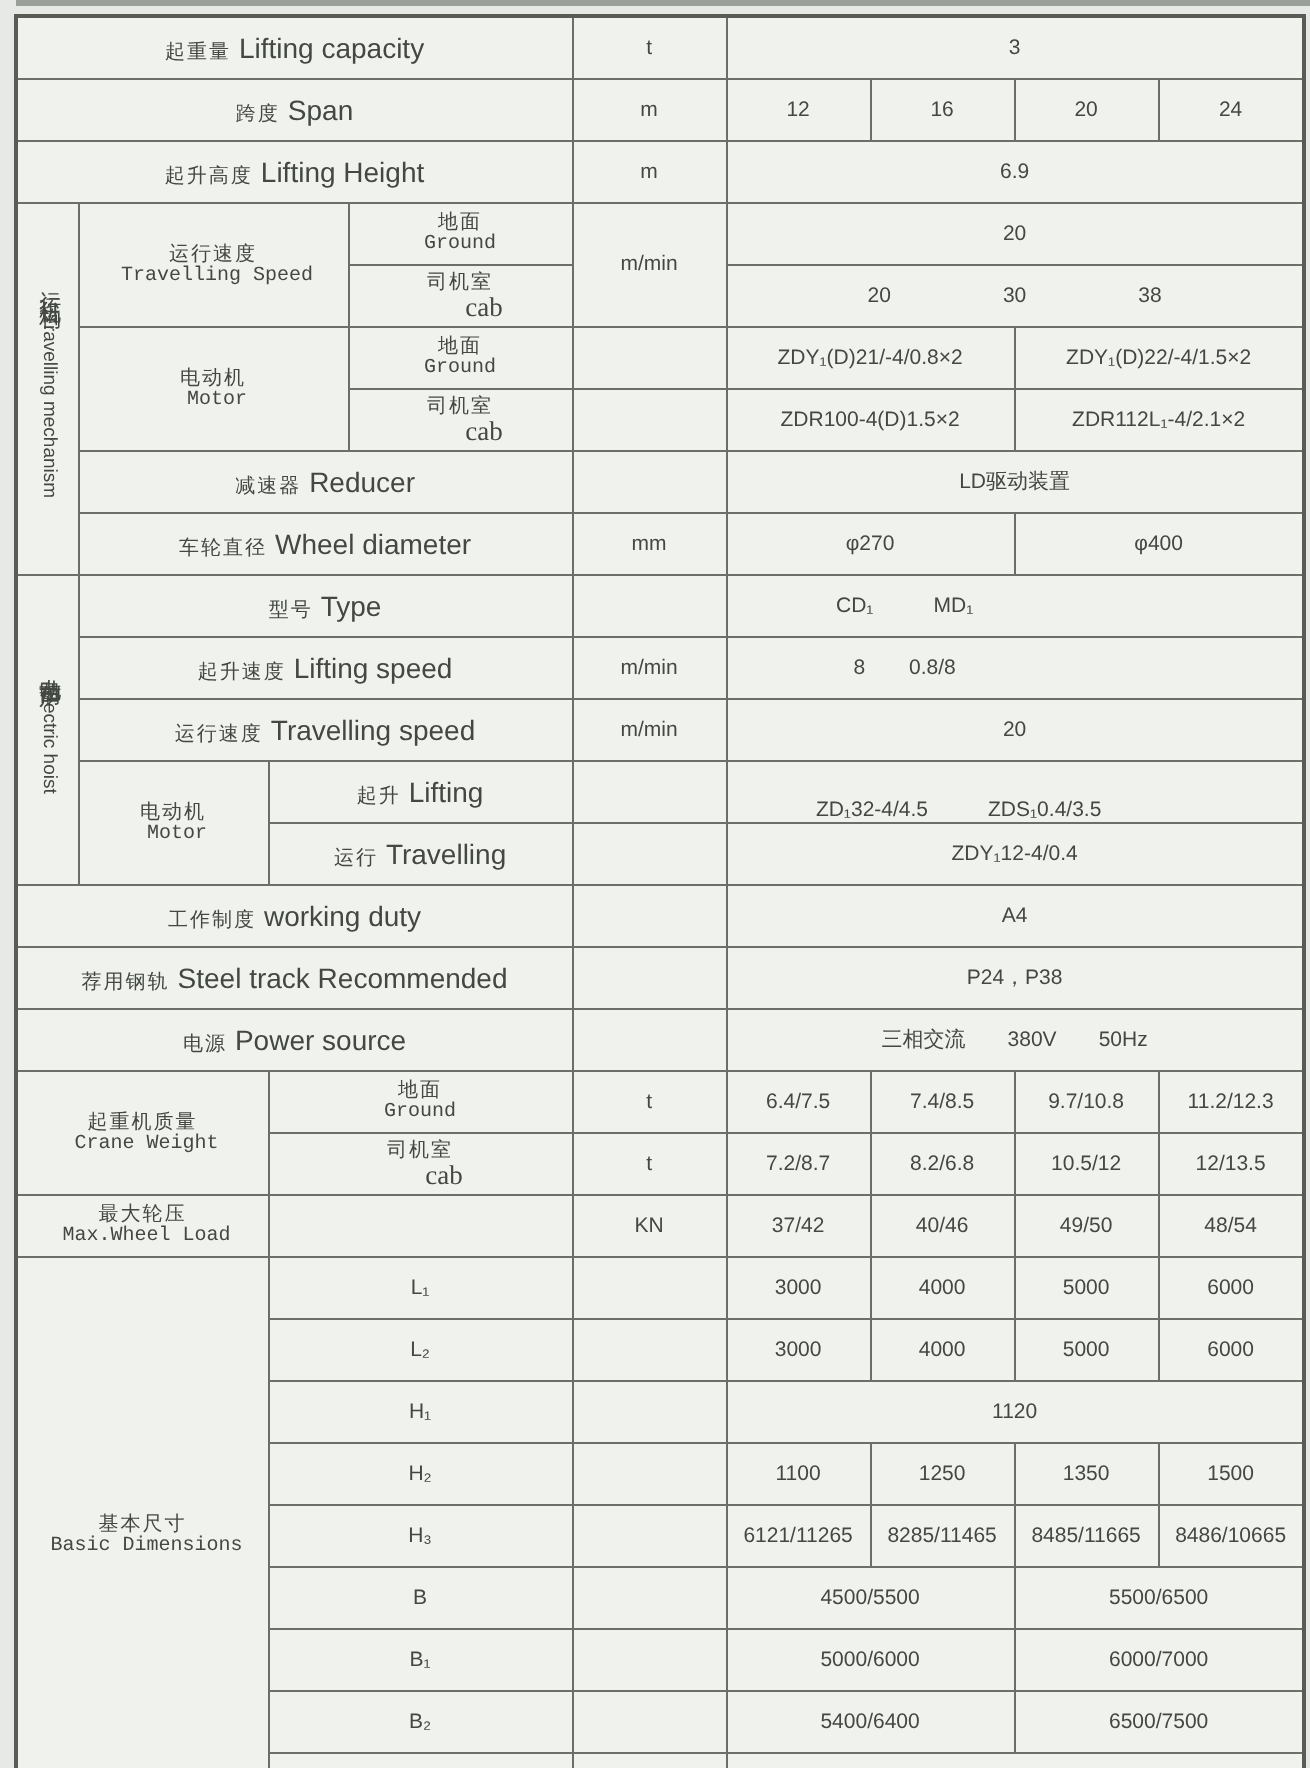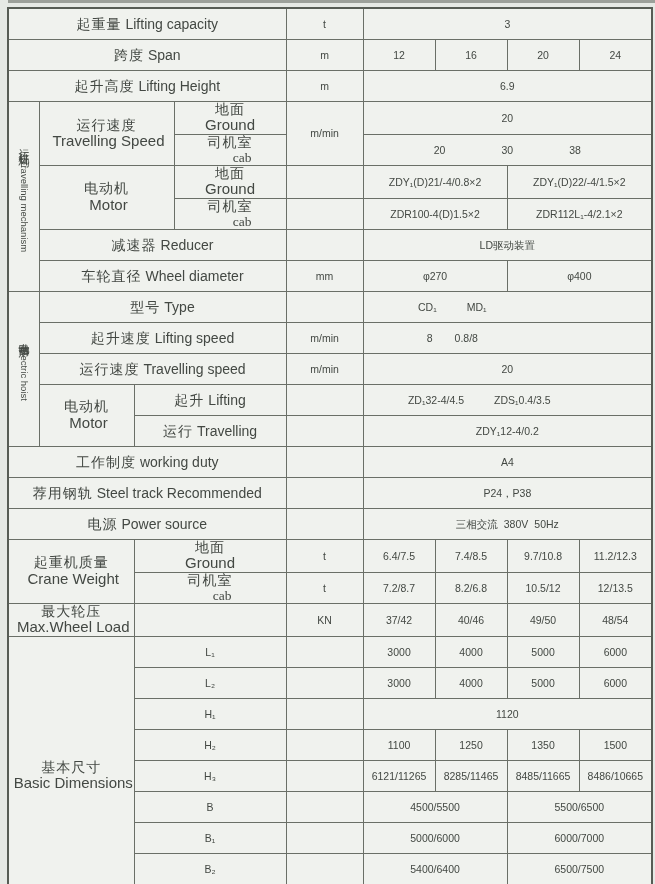--- a/index.html
+++ b/index.html
@@ -19,41 +19,41 @@
     background:#f0f2ee;
     border:2px solid #575c55;
   }
   td{
     border:1px solid #6a6f67;
     padding:0;height:30px;
     text-align:center;vertical-align:middle;
     font-size:11px;line-height:1.15;
     overflow:hidden;
   }
-  .lbl .zh{font-size:14px;letter-spacing:1px;}
+  .lbl .zh{font-size:10px;letter-spacing:1px;}
   .lbl .en{font-size:14px;margin-left:4px;}
   .sub2 div{line-height:1.1;}
-  .sub2 .zh{font-size:14px;letter-spacing:1px;}
-  .sub2 .en{font-size:15px;}
+  .sub2 .zh{font-size:10px;letter-spacing:1px;}
+  .sub2 .en{font-size:10px;font-family:Liberation Mono, monospace;}
   .sub2 .cab{font-family:"Liberation Serif","DejaVu Serif",serif;font-size:13.5px;line-height:1;margin-left:24px;}
   .u{font-size:10.5px;}
   .v{font-size:10.5px;}
   .vsec{width:31px;}
   .vtext{
     writing-mode:vertical-rl;text-orientation:mixed;
     white-space:nowrap;display:inline-block;
   }
   .vtext .vzh{font-size:11px;}
   .vtext .ven{font-size:9.5px;margin-top:9px;}
   .ls3{letter-spacing:3px;}
   .ls0{letter-spacing:1px;}
   .flexc{display:flex;justify-content:center;align-items:center;height:100%;}
-  .g56{gap:56px;} .g30{gap:30px;} .g22{gap:22px;} .g12{gap:6px;justify-content:center;}
+  .g56{gap:56px;} .g30{gap:30px;} .g22{gap:22px;} .g12{gap:21px;justify-content:center;}
   .shl55{position:relative;left:-55px;}
-  .shl28{position:relative;left:-28px;}
+  .shl28{position:relative;left:-28px;align-items:flex-end;}
 </style>
 </head>
 <body>
 
 <div class="scan-edge-top"></div>
 
 <table class="spec">
   <colgroup>
     <col style="width:31px">
       <col style="width:95px">
@@ -197,21 +197,21 @@
       <div class="flexc g30 shl28">
             <span>ZD₁32-4/4.5</span>
             <span>ZDS₁0.4/3.5</span>
           </div>
     </td>
   </tr>
 
   <tr>
     <td class="lbl" colspan="2"><span class="zh">运行</span><span class="en">Travelling</span></td>
     <td class="u"></td>
-    <td class="v" colspan="4">ZDY₁12-4/0.2</td>
+    <td class="v" colspan="4">ZDY₁12-4/0.4</td>
   </tr>
 
   <tr>
     <td class="lbl" colspan="4"><span class="zh">工作制度</span><span class="en">working duty</span></td>
     <td class="u"></td>
     <td class="v" colspan="4">A4</td>
   </tr>
 
   <tr>
     <td class="lbl" colspan="4"><span class="zh">荐用钢轨</span><span class="en">Steel track Recommended</span></td>

